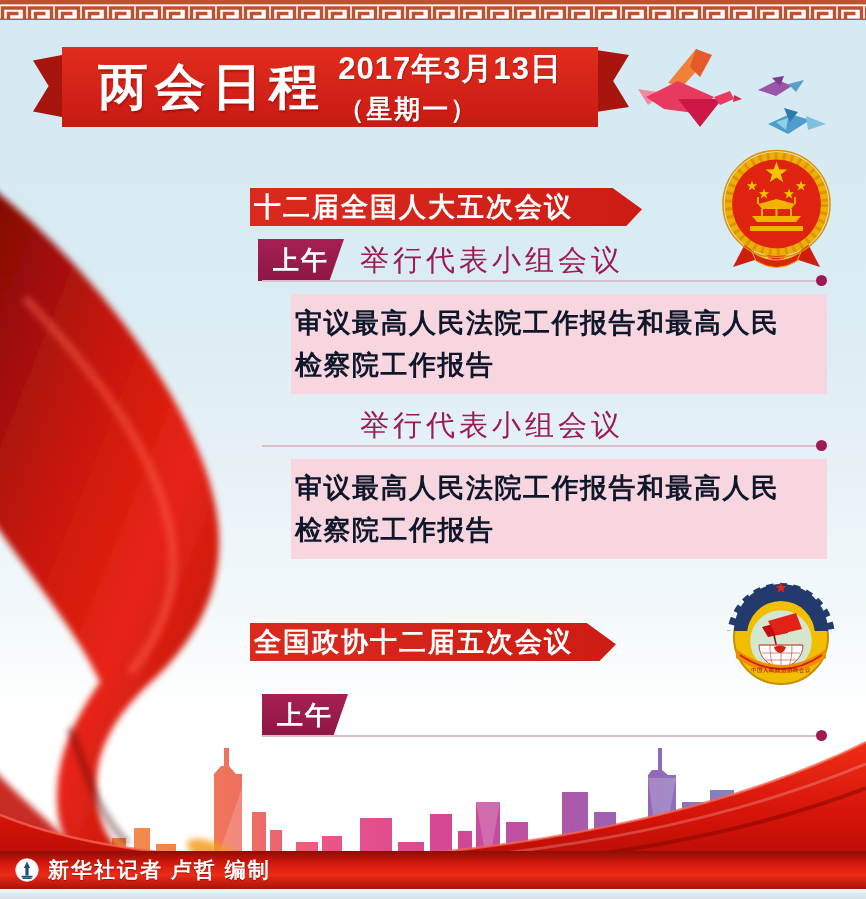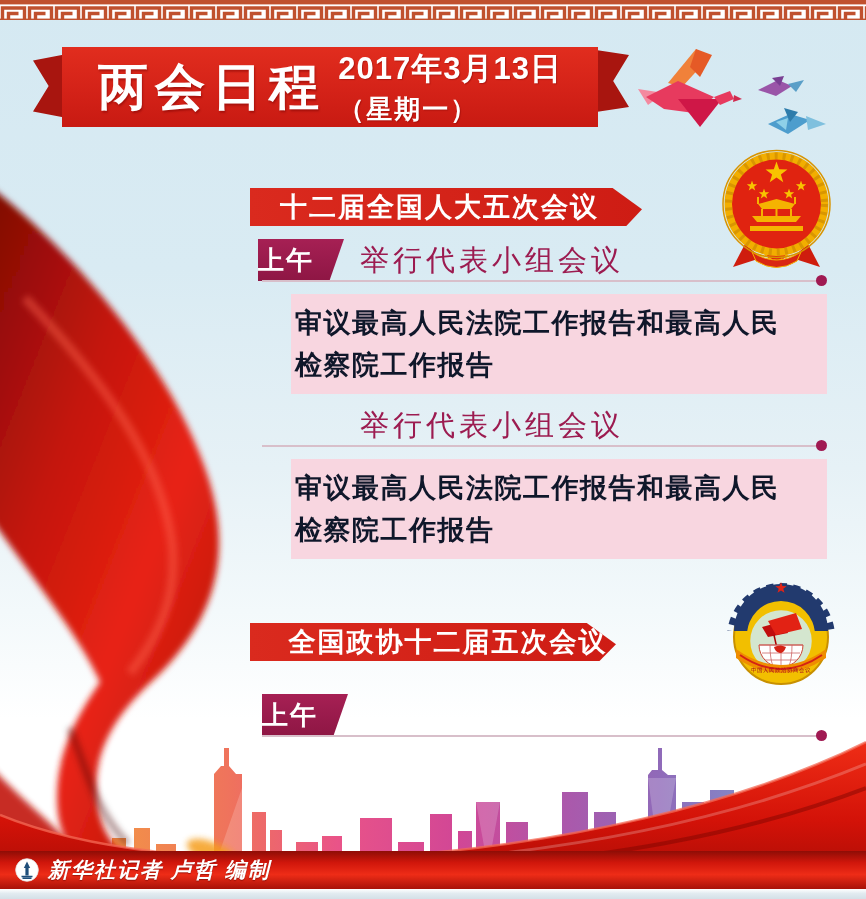--- a/index.html
+++ b/index.html
@@ -22,30 +22,30 @@
     padding:0 36px;box-sizing:border-box;color:#fff;
   }
   .banner-title{font-size:50px;font-weight:bold;letter-spacing:7px;text-shadow:1px 2px 2px rgba(120,0,0,.45);}
   .banner-date{display:flex;flex-direction:column;align-items:flex-start;font-weight:bold;text-shadow:1px 1px 1px rgba(120,0,0,.4);}
   .banner-date .d1{font-size:31px;letter-spacing:1px;}
   .banner-date .d2{font-size:26px;margin-top:2px;letter-spacing:2px;}
   
   .section-flag{
     z-index:4;background:linear-gradient(90deg,#da2a1e,#ce1c14);
     height:38px;color:#fff;font-weight:bold;font-size:27px;line-height:38px;
-    letter-spacing:2px;padding-left:30px;box-sizing:border-box;
+    letter-spacing:2px;padding-left:4px;box-sizing:border-box;
   }
   .flag-npc{left:250px;top:188px;width:392px;clip-path:polygon(0 0,92.5% 0,100% 56%,96% 100%,0 100%);}
-  .flag-cppcc{left:250px;top:623px;width:366px;clip-path:polygon(0 0,92% 0,100% 56%,95.5% 100%,0 100%);text-align:center;}
+  .flag-cppcc{left:250px;top:623px;width:366px;clip-path:polygon(0 0,92% 0,100% 56%,95.5% 100%,0 100%);}
   
   .badge{
     z-index:4;width:86px;height:42px;background:linear-gradient(180deg,#a62054,#8e1644);
     clip-path:polygon(0 0,100% 0,83% 100%,0 100%);
     color:#fff;font-weight:bold;font-size:26px;line-height:42px;
-    box-sizing:border-box;letter-spacing:2px;
+    padding-left:15px;box-sizing:border-box;letter-spacing:2px;
   }
   .activity{z-index:4;color:#9c1b50;font-weight:normal;font-size:29px;line-height:42px;letter-spacing:4px;}
   .rule{z-index:4;left:262px;width:556px;height:2px;background:#d8bfca;}
   .rule::after{
     content:"";position:absolute;right:-9px;top:-5px;width:11px;height:11px;
     border-radius:50%;background:#a01a52;
   }
   .detail-box{
     z-index:4;left:291px;width:536px;background:#f8d6e0;color:#0f172a;
     font-weight:bold;font-size:27px;letter-spacing:1.5px;line-height:42px;
@@ -55,21 +55,21 @@
   .birds{left:628px;top:44px;width:225px;height:110px;z-index:3;}
   .npc-emblem{left:705px;top:146px;width:143px;height:130px;z-index:3;}
   .cppcc-emblem{left:716px;top:575px;width:130px;height:118px;z-index:3;}
   .skyline{left:0;top:718px;width:866px;height:182px;z-index:1;}
   .left-ribbon{left:0;top:168px;width:270px;height:732px;z-index:2;}
   .bottom-ribbon{left:0;top:680px;width:866px;height:220px;z-index:5;}
   
   .credit-bar{
     left:0;top:851px;width:866px;height:38px;z-index:6;
     background:linear-gradient(180deg,#8e0d06 0%,#cf160b 30%,#ee2c17 62%,#a81208 100%);
-    display:flex;align-items:center;font-style:italic;
+    display:flex;align-items:center;
   }
   .credit-bar .logo{margin-left:14px;width:26px;height:26px;flex:0 0 auto;}
   .credit-text{color:#fff;font-size:21px;font-weight:bold;letter-spacing:2px;margin-left:8px;text-shadow:0 1px 1px rgba(90,0,0,.5);}
   .bottom-strip{
     left:0;top:889px;width:866px;height:10px;z-index:7;
     background:linear-gradient(180deg,#ffffff 0%,#e2ebf0 45%,#d4e0e7 100%);
   }
 </style>
 </head>
 <body>

